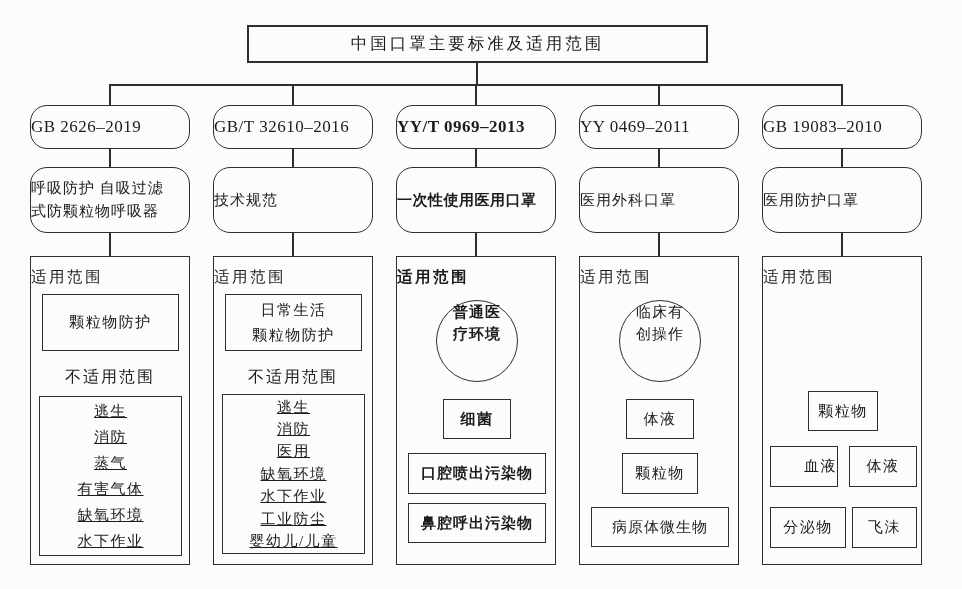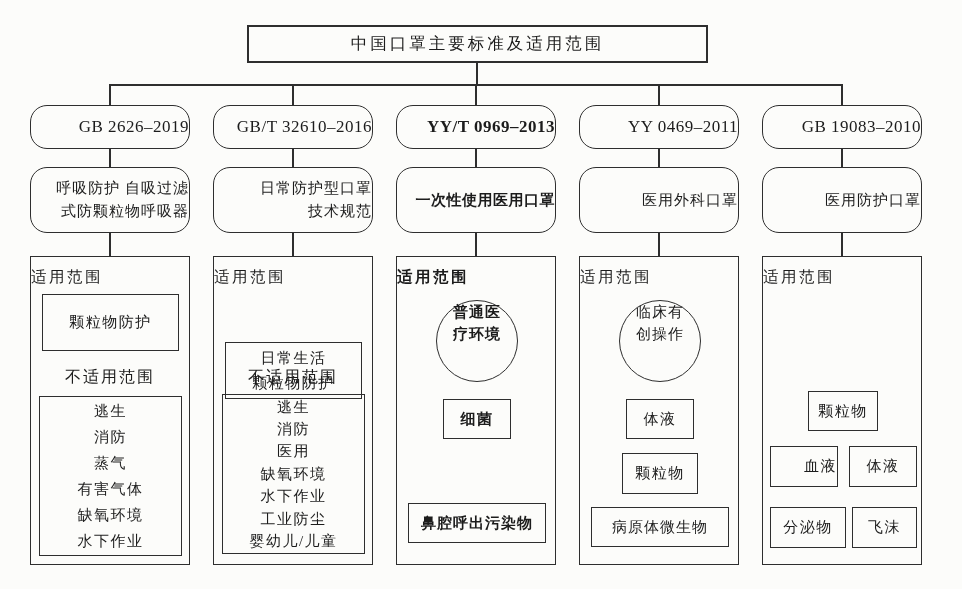--- a/index.html
+++ b/index.html
@@ -16,21 +16,21 @@
     position:absolute;left:247px;top:25px;width:461px;height:38px;
     border:2px solid #2e2e2e;box-sizing:border-box;
     display:flex;align-items:center;justify-content:center;
     font-size:16.5px;letter-spacing:3px;
   }
   .column{position:absolute;top:105px;width:160px;height:460px;}
   .c0{left:30px;} .c1{left:213px;} .c2{left:396px;font-weight:bold;} .c3{left:579px;} .c4{left:762px;}
   .pill{
     position:absolute;left:0;width:160px;box-sizing:border-box;
     border:1.7px solid #2e2e2e;border-radius:17px;
-    display:flex;flex-direction:column;align-items:flex-end;justify-content:center;
+    display:flex;flex-direction:column;align-items:flex-start;justify-content:center;
     text-align:center;
   }
   .pill.code{top:0;height:44px;font-size:17px;letter-spacing:0.5px;}
   .pill.name{top:62px;height:66px;font-size:15px;letter-spacing:1px;line-height:23px;}
   .col-vline{position:absolute;left:79px;width:2px;background:#2e2e2e;}
   .v1{top:44px;height:18px;}
   .v2{top:128px;height:23px;}
   .panel{
     position:absolute;top:151px;left:0;width:160px;height:309px;
     border:1.7px solid #2e2e2e;box-sizing:border-box;
@@ -42,21 +42,21 @@
   .ns-label{
     position:absolute;top:110px;left:0;width:100%;text-align:center;
     font-size:16px;letter-spacing:2px;
   }
   .rbox{
     position:absolute;border:1.7px solid #2e2e2e;box-sizing:border-box;
     display:flex;flex-direction:column;align-items:center;justify-content:center;
     text-align:center;font-size:15px;letter-spacing:1.5px;
   }
   .scope-box{top:37px;left:11px;width:137px;height:57px;line-height:25px;}
-  .list-box{top:139px;left:8px;width:143px;height:160px;}
+  .list-box{top:139px;left:8px;width:143px;height:160px;text-decoration:underline;}
   .list-box.seven{top:137px;}
   .list-box .li{width:100%;}
   .lh26 .li{line-height:26px;}
   .lh22 .li{line-height:22.4px;}
   .circle{
     position:absolute;top:43px;left:39px;width:82px;height:82px;
     border:1.7px solid #2e2e2e;border-radius:50%;box-sizing:border-box;
     display:flex;flex-direction:column;align-items:center;
     text-align:center;font-size:15px;line-height:22px;letter-spacing:1px;
   }
@@ -105,27 +105,26 @@
       </div>
     </div>
   </div>
 
   <div class="column c1">
     <div class="pill code">
       <span>GB/T 32610–2016</span>
     </div>
     <div class="col-vline v1"></div>
     <div class="pill name">
-      <span style="display:block">日常防护型口罩</span>
       <span style="display:block">技术规范</span>
     </div>
     <div class="col-vline v2"></div>
     <div class="panel">
       <div class="scope-label">适用范围</div>
-      <div class="rbox scope-box" style="line-height:25px;margin-top:48px;">
+      <div class="rbox scope-box" style="line-height:25px;">
         <span style="display:block">日常生活</span>
         <span style="display:block">颗粒物防护</span>
       </div>
       <div class="ns-label">不适用范围</div>
       <div class="rbox list-box seven lh22">
         <div class="li">逃生</div>
         <div class="li">消防</div>
         <div class="li">医用</div>
         <div class="li">缺氧环境</div>
         <div class="li">水下作业</div>
@@ -146,20 +145,23 @@
     <div class="col-vline v2"></div>
     <div class="panel">
       <div class="scope-label">适用范围</div>
       <div class="circle">
         <span style="display:block">普通医</span>
         <span style="display:block">疗环境</span>
       </div>
       <div class="rbox" style="top:142px;left:46px;width:68px;height:40px;">
         <span>细菌</span>
       </div>
+      <div class="rbox" style="top:196px;left:11px;width:138px;height:41px;letter-spacing:1px;">
+        <span>口腔喷出污染物</span>
+      </div>
       <div class="rbox" style="top:246px;left:11px;width:138px;height:40px;letter-spacing:1px;">
         <span>鼻腔呼出污染物</span>
       </div>
     </div>
   </div>
 
   <div class="column c3">
     <div class="pill code">
       <span>YY 0469–2011</span>
     </div>

